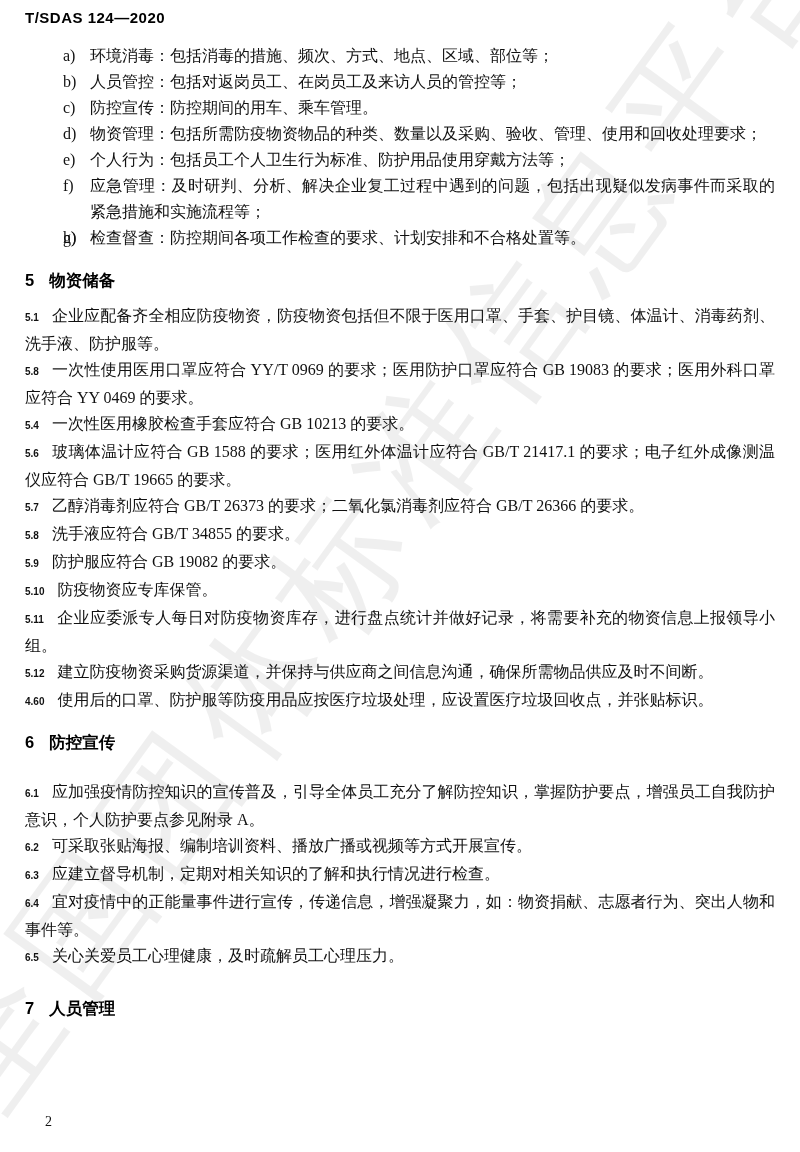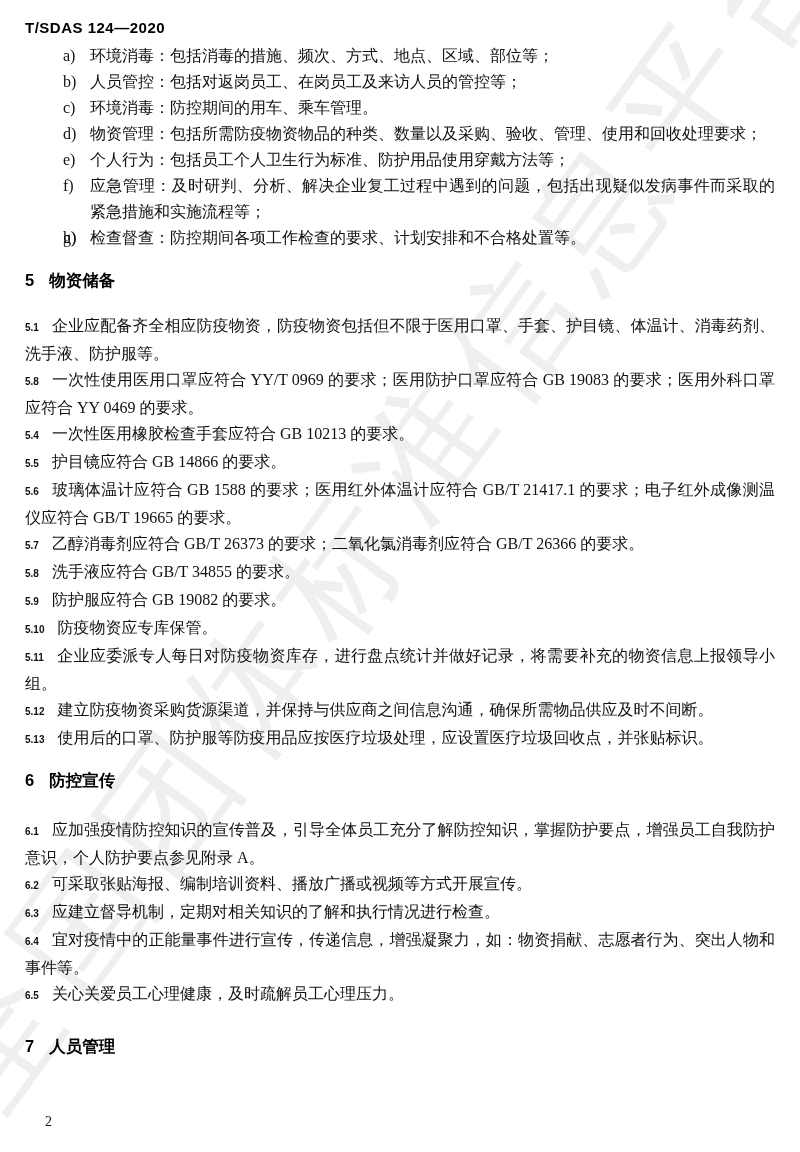--- a/index.html
+++ b/index.html
@@ -10,21 +10,21 @@
     height: 1152px;
     margin: 0 auto;
     background: #ffffff;
     overflow: hidden;
     color: #111;
     font-family: "Liberation Serif", "DejaVu Serif", serif;
     font-size: 16px;
   }
   .doc-header {
     position: absolute;
-    top: 19px;
+    top: 9px;
     left: 25px;
     font-family: "Liberation Sans", "DejaVu Sans", sans-serif;
     font-weight: 700;
     font-size: 15px;
     letter-spacing: 0.5px;
     color: #000;
   }
   .watermark {
     position: absolute;
     left: -330px;
@@ -58,21 +58,21 @@
     left: 38px;
     top: 0;
   }
   .section { }
   .section-heading {
     font-family: "Liberation Sans", "DejaVu Sans", sans-serif;
     font-weight: 700;
     font-size: 16.5px;
     line-height: 26px;
     margin-top: 16px;
-    margin-bottom: 20px;
+    margin-bottom: 10px;
     color: #000;
   }
   .section-heading .sec-num { margin-right: 15px; }
   .section-6 .section-heading { margin-top: 14px; margin-bottom: 24px; }
   .section-7 .section-heading { margin-top: 24px; margin-bottom: 0; }
   .clause {
     line-height: 26px;
     text-align: justify;
   }
   .clause .cnum {
@@ -94,42 +94,41 @@
 <body>
 
 <div class="page">
   <div class="watermark">全国团体标准信息平台</div>
   <div class="doc-header">T/SDAS 124—2020</div>
 
   <div class="content">
     <div class="lettered-list">
         <div class="list-item"><span class="marker">a)</span><span>环境消毒：包括消毒的措施、频次、方式、地点、区域、部位等；</span></div>
         <div class="list-item"><span class="marker">b)</span><span>人员管控：包括对返岗员工、在岗员工及来访人员的管控等；</span></div>
-        <div class="list-item"><span class="marker">c)</span><span>环境消毒：防控期间的用车、乘车管理。</span></div>
+        <div class="list-item"><span class="marker">c)</span><span>防控宣传：防控期间的用车、乘车管理。</span></div>
         <div class="list-item"><span class="marker">d)</span><span>物资管理：包括所需防疫物资物品的种类、数量以及采购、验收、管理、使用和回收处理要求；</span></div>
         <div class="list-item"><span class="marker">e)</span><span>个人行为：包括员工个人卫生行为标准、防护用品使用穿戴方法等；</span></div>
         <div class="list-item"><span class="marker">f)</span><span>应急管理：及时研判、分析、解决企业复工过程中遇到的问题，包括出现疑似发病事件而采取的紧急措施和实施流程等；</span></div>
         <div class="list-item"><span class="marker">g)</span></div>
         <div class="list-item"><span class="marker">h)</span><span>检查督查：防控期间各项工作检查的要求、计划安排和不合格处置等。</span></div>
       </div>
     <div>
         <div class="section section-5">
           <div class="section-heading"><span class="sec-num">5</span><span class="sec-title">物资储备</span></div>
           <p class="clause"><span class="cnum">5.1</span><span class="ctext">企业应配备齐全相应防疫物资，防疫物资包括但不限于医用口罩、手套、护目镜、体温计、消毒药剂、洗手液、防护服等。</span></p>
           <p class="clause"><span class="cnum">5.8</span><span class="ctext">一次性使用医用口罩应符合 YY/T 0969 的要求；医用防护口罩应符合 GB 19083 的要求；医用外科口罩应符合 YY 0469 的要求。</span></p>
           <p class="clause"><span class="cnum">5.4</span><span class="ctext">一次性医用橡胶检查手套应符合 GB 10213 的要求。</span></p>
-          <p class="clause"><span class="cnum">5.5</span><span class="ctext">护目镜应符合 GB 14866 的要求。</span></p>
           <p class="clause"><span class="cnum">5.6</span><span class="ctext">玻璃体温计应符合 GB 1588 的要求；医用红外体温计应符合 GB/T 21417.1 的要求；电子红外成像测温仪应符合 GB/T 19665 的要求。</span></p>
           <p class="clause"><span class="cnum">5.7</span><span class="ctext">乙醇消毒剂应符合 GB/T 26373 的要求；二氧化氯消毒剂应符合 GB/T 26366 的要求。</span></p>
           <p class="clause"><span class="cnum">5.8</span><span class="ctext">洗手液应符合 GB/T 34855 的要求。</span></p>
           <p class="clause"><span class="cnum">5.9</span><span class="ctext">防护服应符合 GB 19082 的要求。</span></p>
           <p class="clause"><span class="cnum">5.10</span><span class="ctext">防疫物资应专库保管。</span></p>
           <p class="clause"><span class="cnum">5.11</span><span class="ctext">企业应委派专人每日对防疫物资库存，进行盘点统计并做好记录，将需要补充的物资信息上报领导小组。</span></p>
           <p class="clause"><span class="cnum">5.12</span><span class="ctext">建立防疫物资采购货源渠道，并保持与供应商之间信息沟通，确保所需物品供应及时不间断。</span></p>
-          <p class="clause"><span class="cnum">5.13</span><span class="ctext">使用后的口罩、防护服等防疫用品应按医疗垃圾处理，应设置医疗垃圾回收点，并张贴标识。</span></p>
+          <p class="clause"><span class="cnum">4.60</span><span class="ctext">使用后的口罩、防护服等防疫用品应按医疗垃圾处理，应设置医疗垃圾回收点，并张贴标识。</span></p>
         </div>
         <div class="section section-6">
           <div class="section-heading"><span class="sec-num">6</span><span class="sec-title">防控宣传</span></div>
           <p class="clause"><span class="cnum">6.1</span><span class="ctext">应加强疫情防控知识的宣传普及，引导全体员工充分了解防控知识，掌握防护要点，增强员工自我防护意识，个人防护要点参见附录 A。</span></p>
           <p class="clause"><span class="cnum">6.2</span><span class="ctext">可采取张贴海报、编制培训资料、播放广播或视频等方式开展宣传。</span></p>
           <p class="clause"><span class="cnum">6.3</span><span class="ctext">应建立督导机制，定期对相关知识的了解和执行情况进行检查。</span></p>
           <p class="clause"><span class="cnum">6.4</span><span class="ctext">宜对疫情中的正能量事件进行宣传，传递信息，增强凝聚力，如：物资捐献、志愿者行为、突出人物和事件等。</span></p>
           <p class="clause"><span class="cnum">6.5</span><span class="ctext">关心关爱员工心理健康，及时疏解员工心理压力。</span></p>
         </div>
         <div class="section section-7">

